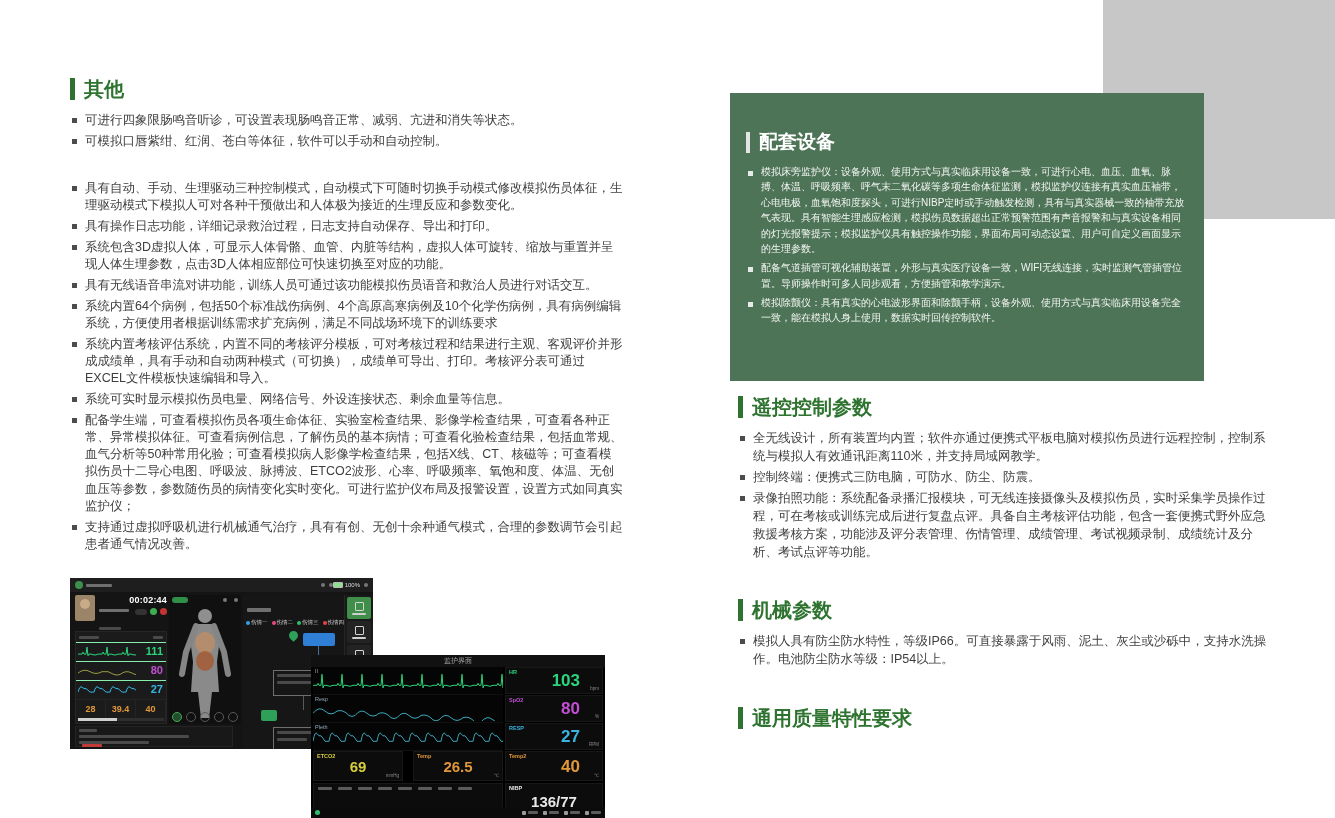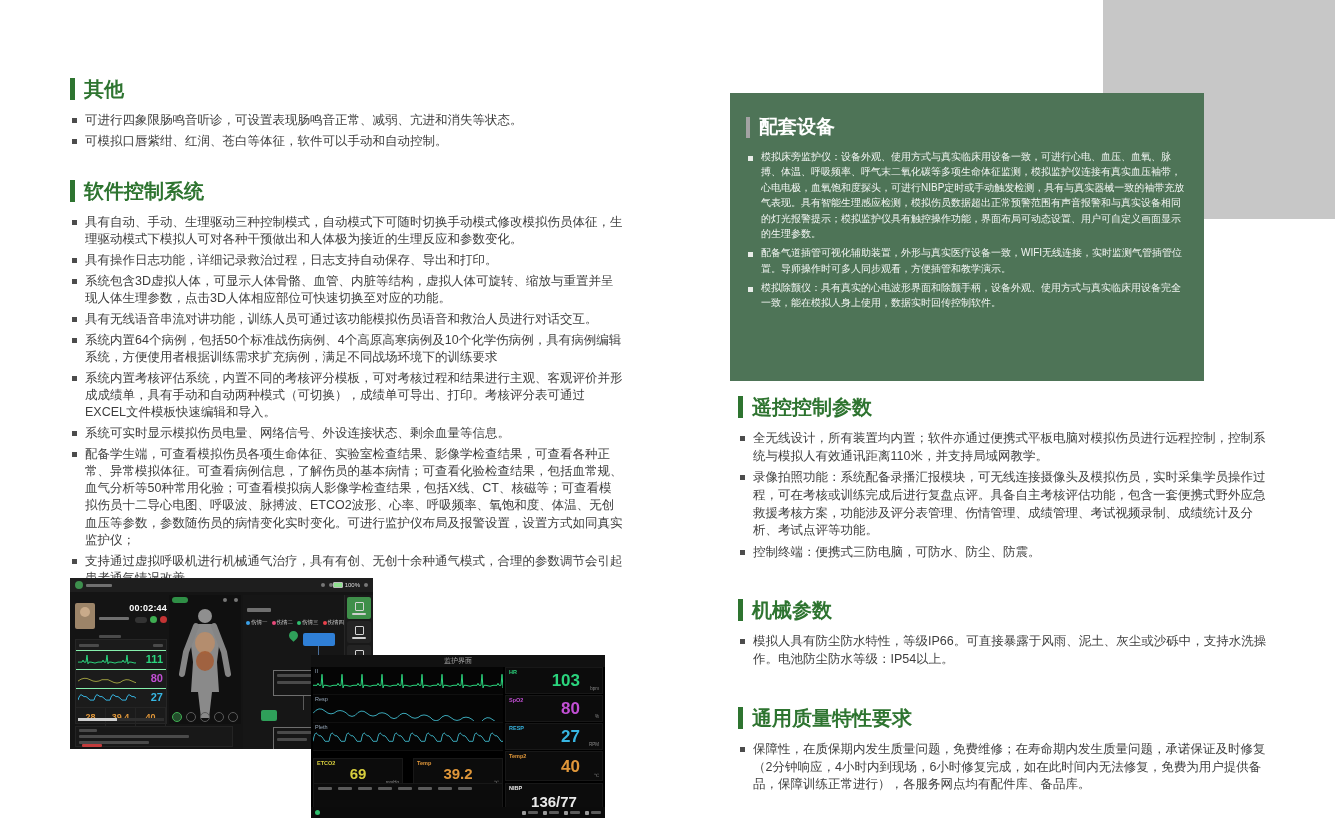--- a/index.html
+++ b/index.html
@@ -22,21 +22,21 @@
   ul.blist li{position:relative;padding-left:15px;margin-bottom:3.5px;}
   ul.blist li::before{content:"";position:absolute;left:2px;top:6px;width:5px;height:5px;background:#4c4c4c;}
 
   
   .green-panel{
     position:absolute;left:730px;top:93px;width:474px;height:288px;background:#4e7457;
     box-sizing:border-box;padding:24px 18px 10px 16px;color:#fff;
   }
   .green-panel .p-head{
     color:#fff;font-size:19px;font-weight:bold;line-height:1.1;
-    border-left:4px solid #a3a3a3;padding-left:9px;margin:0 0 11px 0;
+    border-left:4px solid #e5e5e5;padding-left:9px;margin:15px 0 11px 0;
   }
   .green-panel ul.blist{font-size:10px;line-height:1.55;color:#f2f5f2;margin-bottom:0;}
   .green-panel ul.blist li::before{background:#e8ece8;top:7px;width:5px;height:5px;}
 
   .col-right{position:absolute;left:738px;top:396px;width:536px;}
   .col-right .rsec{margin-bottom:0;}
   .col-right ul.blist{margin-bottom:0;font-size:12.5px;line-height:1.42;}
   .gap1{height:34px;} .gap2{height:35px;}
 
   
@@ -46,21 +46,21 @@
   svg.wave{display:block;width:100%;height:100%;}
 
   
   #shot-control{left:70px;top:578px;width:303px;height:171px;z-index:1;background:#141414;}
   .sc-top{position:absolute;left:0;top:0;right:0;height:14px;background:#1e1e1e;display:flex;align-items:center;padding:0 5px;box-sizing:border-box;}
   .sc-logo{width:8px;height:8px;border-radius:50%;background:#3d8f4d;margin-right:3px;}
   .sc-top .spacer{flex:1;}
   .sc-batt{color:#ddd;font-size:6px;display:flex;align-items:center;gap:2px;}
   .batt-glyph{width:8px;height:4px;border:1px solid #bbb;border-radius:1px;background:#8ee08e;}
   .dot-ico{width:4px;height:4px;border-radius:50%;background:#777;margin-left:4px;}
-  .sc-left{position:absolute;left:5px;top:25px;width:92px;bottom:25px;}
+  .sc-left{position:absolute;left:5px;top:17px;width:92px;bottom:25px;}
   .pt-row{position:relative;height:34px;}
   .pt-photo{position:absolute;left:0;top:0;width:20px;height:26px;background:#9c8468;border-radius:2px;overflow:hidden;}
   .pt-photo::after{content:"";position:absolute;left:5px;top:4px;width:10px;height:10px;border-radius:50%;background:#c9ab8a;}
   .pt-bars{position:absolute;left:24px;top:3px;}
   .sc-timer{position:absolute;right:0;top:0;color:#fff;font-size:9px;font-weight:bold;letter-spacing:0.2px;}
   .sc-ctrl{position:absolute;right:0;top:13px;display:flex;gap:3px;align-items:center;}
   .pill{width:12px;height:6px;border-radius:3px;background:#333;}
   .cir-g{width:7px;height:7px;border-radius:50%;background:#3fae52;}
   .cir-r{width:7px;height:7px;border-radius:50%;background:#c43434;}
   .vt-panel{position:absolute;left:0;top:36px;right:0;bottom:0;background:#1b1b1b;border:1px solid #262626;}
@@ -119,21 +119,21 @@
   .mw-row .wv{position:absolute;left:0;top:4px;width:190px;height:22px;}
   .mn-tiles{position:absolute;right:2px;top:0;width:98px;}
   .tile{position:relative;height:27px;background:#0c0c0c;border:1px solid #181818;margin-bottom:1px;box-sizing:border-box;}
   .tile .lbl{position:absolute;left:3px;top:1px;font-size:5.5px;font-weight:bold;}
   .tile .val{position:absolute;right:22px;top:3px;font-size:17px;font-weight:bold;}
   .tile .unit{position:absolute;right:3px;bottom:2px;font-size:4.5px;color:#8a8a8a;}
   .t-grn .lbl,.t-grn .val{color:#2bd47d;}
   .t-pur .lbl,.t-pur .val{color:#c24fd4;}
   .t-cyn .lbl,.t-cyn .val{color:#37b6e2;}
   .t-org .lbl,.t-org .val{color:#e0973a;}
-  .mn-low{position:absolute;left:2px;top:84px;width:190px;display:flex;gap:10px;margin-top:7px;}
+  .mn-low{position:absolute;left:2px;top:84px;width:190px;display:flex;gap:10px;}
   .low-box{position:relative;flex:1;height:30px;background:#0c0c0c;border:1px solid #181818;box-sizing:border-box;}
   .low-box .lbl{position:absolute;left:3px;top:1px;font-size:5.5px;font-weight:bold;}
   .low-box .val{position:absolute;left:0;right:0;top:6px;text-align:center;font-size:15px;font-weight:bold;}
   .low-box .unit{position:absolute;right:3px;bottom:2px;font-size:4.5px;color:#8a8a8a;}
   .l-yel .lbl,.l-yel .val{color:#d8cf3e;}
   .l-org .lbl,.l-org .val{color:#e0973a;}
   .tile.tall{height:30px;}
   .mn-params{position:absolute;left:2px;top:116px;width:190px;height:34px;background:#0c0c0c;border:1px solid #181818;box-sizing:border-box;display:flex;gap:6px;padding:3px 4px;}
   .mn-params .bar-ph{height:3px;width:14px;background:#5b5b5b;}
   .mn-nibp{position:absolute;right:2px;top:116px;width:98px;height:34px;background:#0c0c0c;border:1px solid #181818;box-sizing:border-box;}
@@ -153,21 +153,20 @@
 <div class="gray-block"></div>
 
 <div class="col-left">
   <h2 class="sec-head">其他</h2>
   <ul class="blist">
 
   <li>可进行四象限肠鸣音听诊，可设置表现肠鸣音正常、减弱、亢进和消失等状态。</li>
       <li>可模拟口唇紫绀、红润、苍白等体征，软件可以手动和自动控制。</li>
     </ul>
 
-  <h2 class="sec-head">软件控制系统</h2>
   <ul class="blist">
 
       <li>具有自动、手动、生理驱动三种控制模式，自动模式下可随时切换手动模式修改模拟伤员体征，生理驱动模式下模拟人可对各种干预做出和人体极为接近的生理反应和参数变化。</li>
       <li>具有操作日志功能，详细记录救治过程，日志支持自动保存、导出和打印。</li>
       <li>系统包含3D虚拟人体，可显示人体骨骼、血管、内脏等结构，虚拟人体可旋转、缩放与重置并呈现人体生理参数，点击3D人体相应部位可快速切换至对应的功能。</li>
       <li>具有无线语音串流对讲功能，训练人员可通过该功能模拟伤员语音和救治人员进行对话交互。</li>
       <li>系统内置64个病例，包括50个标准战伤病例、4个高原高寒病例及10个化学伤病例，具有病例编辑系统，方便使用者根据训练需求扩充病例，满足不同战场环境下的训练要求</li>
       <li>系统内置考核评估系统，内置不同的考核评分模板，可对考核过程和结果进行主观、客观评价并形成成绩单，具有手动和自动两种模式（可切换），成绩单可导出、打印。考核评分表可通过EXCEL文件模板快速编辑和导入。</li>
       <li>系统可实时显示模拟伤员电量、网络信号、外设连接状态、剩余血量等信息。</li>
       <li>配备学生端，可查看模拟伤员各项生命体征、实验室检查结果、影像学检查结果，可查看各种正常、异常模拟体征。可查看病例信息，了解伤员的基本病情；可查看化验检查结果，包括血常规、血气分析等50种常用化验；可查看模拟病人影像学检查结果，包括X线、CT、核磁等；可查看模拟伤员十二导心电图、呼吸波、脉搏波、ETCO2波形、心率、呼吸频率、氧饱和度、体温、无创血压等参数，参数随伤员的病情变化实时变化。可进行监护仪布局及报警设置，设置方式如同真实监护仪；</li>
@@ -184,38 +183,37 @@
       <li>模拟除颤仪：具有真实的心电波形界面和除颤手柄，设备外观、使用方式与真实临床用设备完全一致，能在模拟人身上使用，数据实时回传控制软件。</li>
     </ul>
 </div>
 
 <div class="col-right">
   <div class="rsec">
     <h2 class="sec-head">遥控控制参数</h2>
     <ul class="blist">
 
     <li>全无线设计，所有装置均内置；软件亦通过便携式平板电脑对模拟伤员进行远程控制，控制系统与模拟人有效通讯距离110米，并支持局域网教学。</li>
+        <li>控制终端：便携式三防电脑，可防水、防尘、防震。</li>
         <li>录像拍照功能：系统配备录播汇报模块，可无线连接摄像头及模拟伤员，实时采集学员操作过程，可在考核或训练完成后进行复盘点评。具备自主考核评估功能，包含一套便携式野外应急救援考核方案，功能涉及评分表管理、伤情管理、成绩管理、考试视频录制、成绩统计及分析、考试点评等功能。</li>
-        <li>控制终端：便携式三防电脑，可防水、防尘、防震。</li>
       </ul>
   </div>
   <div class="gap1"></div>
   <div class="rsec">
     <h2 class="sec-head">机械参数</h2>
     <ul class="blist">
 
     <li>模拟人具有防尘防水特性，等级IP66。可直接暴露于风雨、泥土、灰尘或沙砾中，支持水洗操作。电池防尘防水等级：IP54以上。</li>
       </ul>
   </div>
   <div class="gap2"></div>
   <div class="rsec">
     <h2 class="sec-head">通用质量特性要求</h2>
     <ul class="blist">
 
-        <li>保障性，在质保期内发生质量问题，免费维修；在寿命期内发生质量问题，承诺保证及时修复（2分钟响应，4小时内到现场，6小时修复完成，如在此时间内无法修复，免费为用户提供备品，保障训练正常进行），各服务网点均有配件库、备品库。</li>
       </ul>
   </div>
 </div>
 
 <div id="shot-control" class="shot">
   <div class="sc-top">
     <span class="sc-logo"></span>
     <span class="bar-ph" style="width:26px;height:3px"></span>
     <span class="spacer"></span>
     <span class="dot-ico"></span>
@@ -421,21 +419,21 @@
       </div>
     </div>
     <div class="mn-low">
       <div class="low-box l-yel">
         <span class="lbl">ETCO2</span>
         <span class="val">69</span>
         <span class="unit">mmHg</span>
       </div>
       <div class="low-box l-org">
         <span class="lbl">Temp</span>
-        <span class="val">39.2</span>
+        <span class="val">26.5</span>
         <span class="unit">℃</span>
       </div>
     </div>
     <div class="mn-params">
       <span class="bar-ph"></span>
         <span class="bar-ph"></span>
         <span class="bar-ph"></span>
         <span class="bar-ph"></span>
       <span class="bar-ph"></span>
         <span class="bar-ph"></span>

